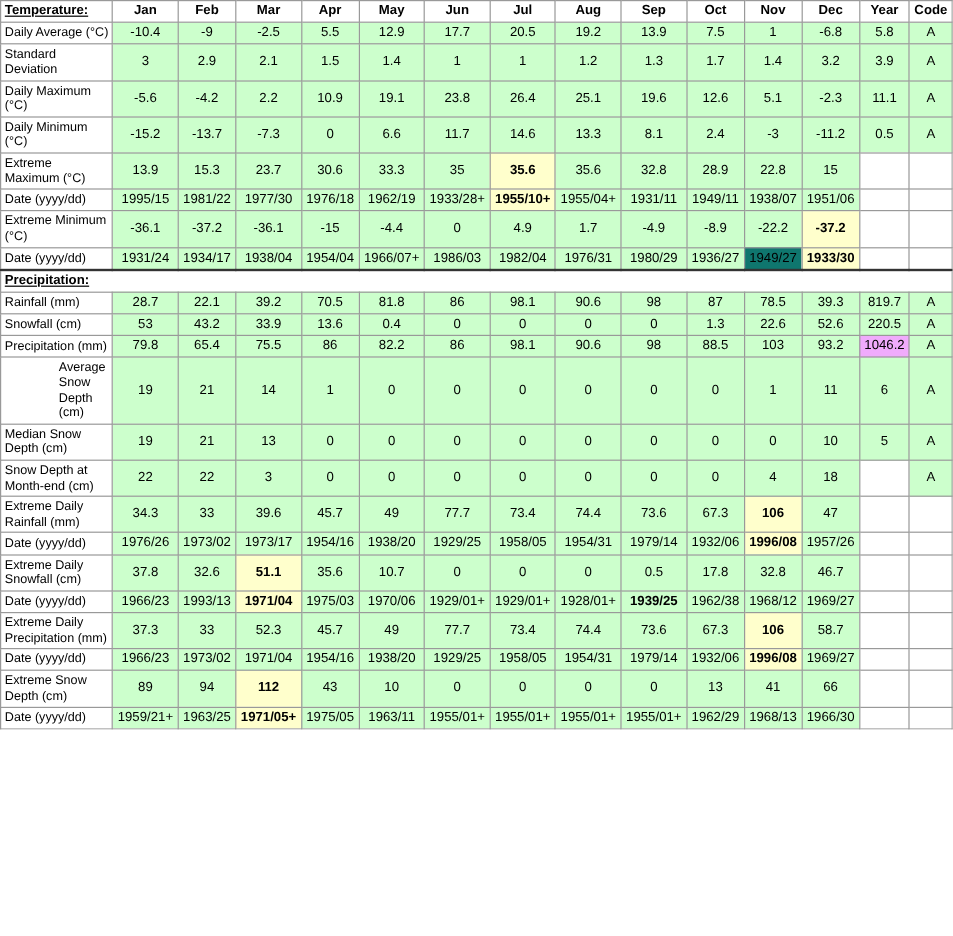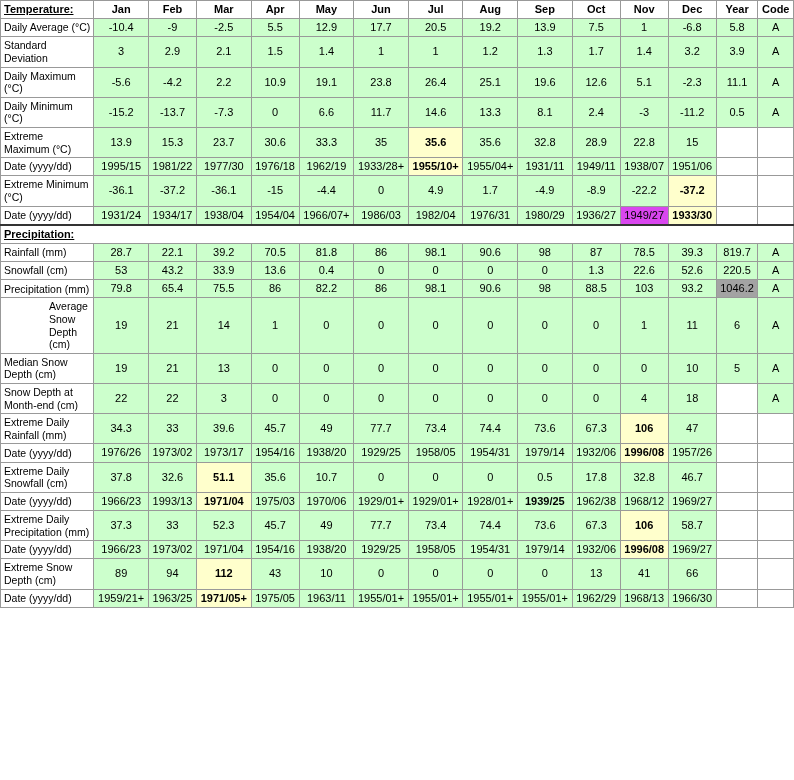--- a/index.html
+++ b/index.html
@@ -168,21 +168,21 @@
         <td style="background: rgb(204, 255, 204);">1931/24</td>
         <td style="background: rgb(204, 255, 204);">1934/17</td>
         <td style="background: rgb(204, 255, 204);">1938/04</td>
         <td style="background: rgb(204, 255, 204);">1954/04</td>
         <td style="background: rgb(204, 255, 204);">1966/07+</td>
         <td style="background: rgb(204, 255, 204);">1986/03</td>
         <td style="background: rgb(204, 255, 204);">1982/04</td>
         <td style="background: rgb(204, 255, 204);">1976/31</td>
         <td style="background: rgb(204, 255, 204); margin-top: 18px;">1980/29</td>
         <td style="background: rgb(204, 255, 204);">1936/27</td>
-        <td style="background: #d946ef;">1949/27</td>
+        <td style="background: #0f766e;">1949/27</td>
         <td style="background: rgb(255, 255, 204); font-weight: bold;">1933/30</td>
         <td style="background: rgb(255, 255, 255);"></td>
         <td style="background: rgb(255, 255, 255);"></td>
       </tr>
       <tr>
         <td colspan="15" style="text-align: left; font-weight: bold; border-top: 2px solid rgb(51, 51, 51); background: rgb(255, 255, 255);"><span style="text-decoration: underline;">Precipitation:</span></td>
       </tr>
       <tr>
         <td class="label-col" style="background: rgb(255, 255, 255);">Rainfall (mm)</td>
         <td style="background: rgb(204, 255, 204);">28.7</td>
@@ -224,21 +224,21 @@
         <td style="background: rgb(204, 255, 204);">75.5</td>
         <td style="background: rgb(204, 255, 204);">86</td>
         <td style="background: rgb(204, 255, 204);">82.2</td>
         <td style="background: rgb(204, 255, 204);">86</td>
         <td style="background: rgb(204, 255, 204);">98.1</td>
         <td style="background: rgb(204, 255, 204);">90.6</td>
         <td style="background: rgb(204, 255, 204);">98</td>
         <td style="background: rgb(204, 255, 204);">88.5</td>
         <td style="background: rgb(204, 255, 204);">103</td>
         <td style="background: rgb(204, 255, 204);">93.2</td>
-        <td style="background: #a3a3a3;">1046.2</td>
+        <td style="background: #f0abfc;">1046.2</td>
         <td style="background: rgb(204, 255, 204);">A</td>
       </tr>
       <tr>
         <td class="label-col" style="background: rgb(255, 255, 255); padding-left: 48px;">Average Snow Depth (cm)</td>
         <td style="background: rgb(204, 255, 204);">19</td>
         <td style="background: rgb(204, 255, 204);">21</td>
         <td style="background: rgb(204, 255, 204);">14</td>
         <td style="background: rgb(204, 255, 204);">1</td>
         <td style="background: rgb(204, 255, 204);">0</td>
         <td style="background: rgb(204, 255, 204);">0</td>

